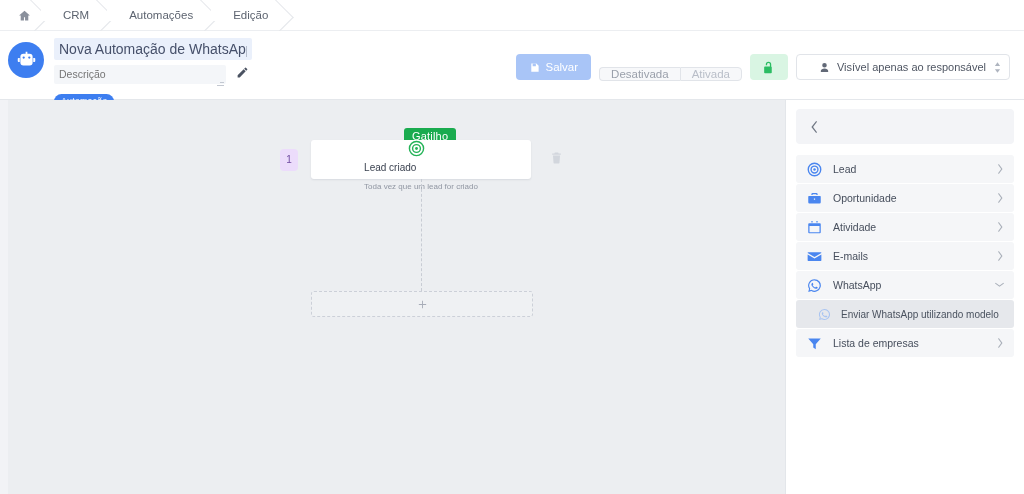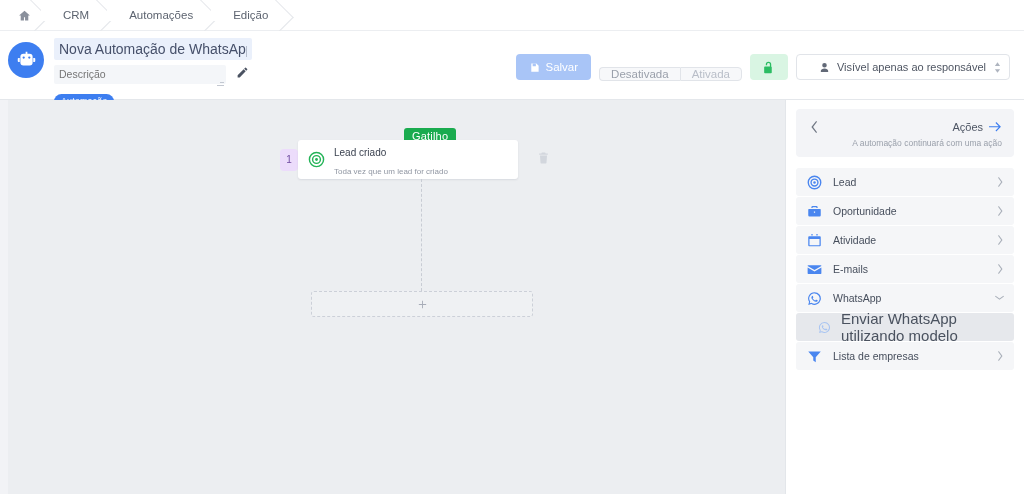--- a/index.html
+++ b/index.html
@@ -204,26 +204,28 @@
   .num-badge {
     width: 18px; height: 22px;
     background: #ecdcfb;
     border-radius: 4px;
     color: #6f4aa0;
     font-size: 10px;
     display: flex; align-items: center; justify-content: center;
     flex: 0 0 18px;
   }
   .node-card {
+    margin-left: 13px;
     width: 220px; height: 39px;
     background: #ffffff;
     border-radius: 3px;
     box-shadow: 0 1px 2px rgba(40,50,70,.10);
     display: flex; align-items: center;
     padding: 0 10px;
+    flex-direction: column;
   }
   .node-icon { width: 17px; height: 17px; flex: 0 0 17px; margin-right: 9px; }
   .node-icon svg { width: 17px; height: 17px; display: block; }
   .node-title { font-size: 10px; color: #3b4250; line-height: 1.35; }
   .node-sub { font-size: 8px; color: #9096a2; line-height: 1.35; }
   .trash-btn {
     margin-left: 17px; background: none; border: none; cursor: pointer;
     width: 16px; height: 18px; padding: 0;
   }
   .trash-btn svg { width: 13px; height: 14px; fill: #d2d6dd; }
@@ -292,21 +294,21 @@
     height: 28px;
     background: #e6e8ec;
     border-radius: 3px;
     display: flex; align-items: center;
     padding: 0 10px 0 22px;
     margin-bottom: 1px;
     cursor: pointer;
   }
   .sb-sub .ico { width: 13px; height: 13px; flex: 0 0 13px; margin-right: 10px; }
   .sb-sub .ico svg { width: 13px; height: 13px; display: block; fill: #a8c4f2; }
-  .sb-sub .lbl { font-size: 15px; color: #4a525f; }
+  .sb-sub .lbl { font-size: 10px; color: #4a525f; }
 </style>
 </head>
 <body>
 
 <div class="breadcrumb-bar">
   <div class="crumb home">
     <svg class="home-icon" viewBox="0 0 24 24">
       <path d="M12 3 2 12h3v9h6v-6h2v6h6v-9h3z"></path>
     </svg>
   </div>
@@ -425,29 +427,20 @@
   </div>
 
   <div class="sidebar">
 
     <div class="panel-head">
       <button class="back-chevron">
         <svg viewBox="0 0 12 20">
           <path d="M9.4 1.4 7.9 0 0 10l7.9 10 1.5-1.4L2.8 10z"></path>
         </svg>
       </button>
-      <div class="panel-head-text">
-        <span class="panel-title">
-          <span>Ações</span>
-          <svg viewBox="0 0 24 20">
-            <path d="M13.5 0 12 1.5 18 7.5H0v2.2h18l-6 6 1.5 1.5L22 8.6z"></path>
-          </svg>
-        </span>
-        <div class="panel-sub">A automação continuará com uma ação</div>
-      </div>
     </div>
 
     <div class="sb-item">
       <span class="ico">
         <svg viewBox="0 0 24 24">
           <circle cx="12" cy="12" r="10" fill="none" stroke="#4a86ef" stroke-width="2.2"></circle>
           <circle cx="12" cy="12" r="5.5" fill="none" stroke="#4a86ef" stroke-width="2.2"></circle>
           <circle cx="12" cy="12" r="2" fill="#4a86ef"></circle>
         </svg>
       </span>

